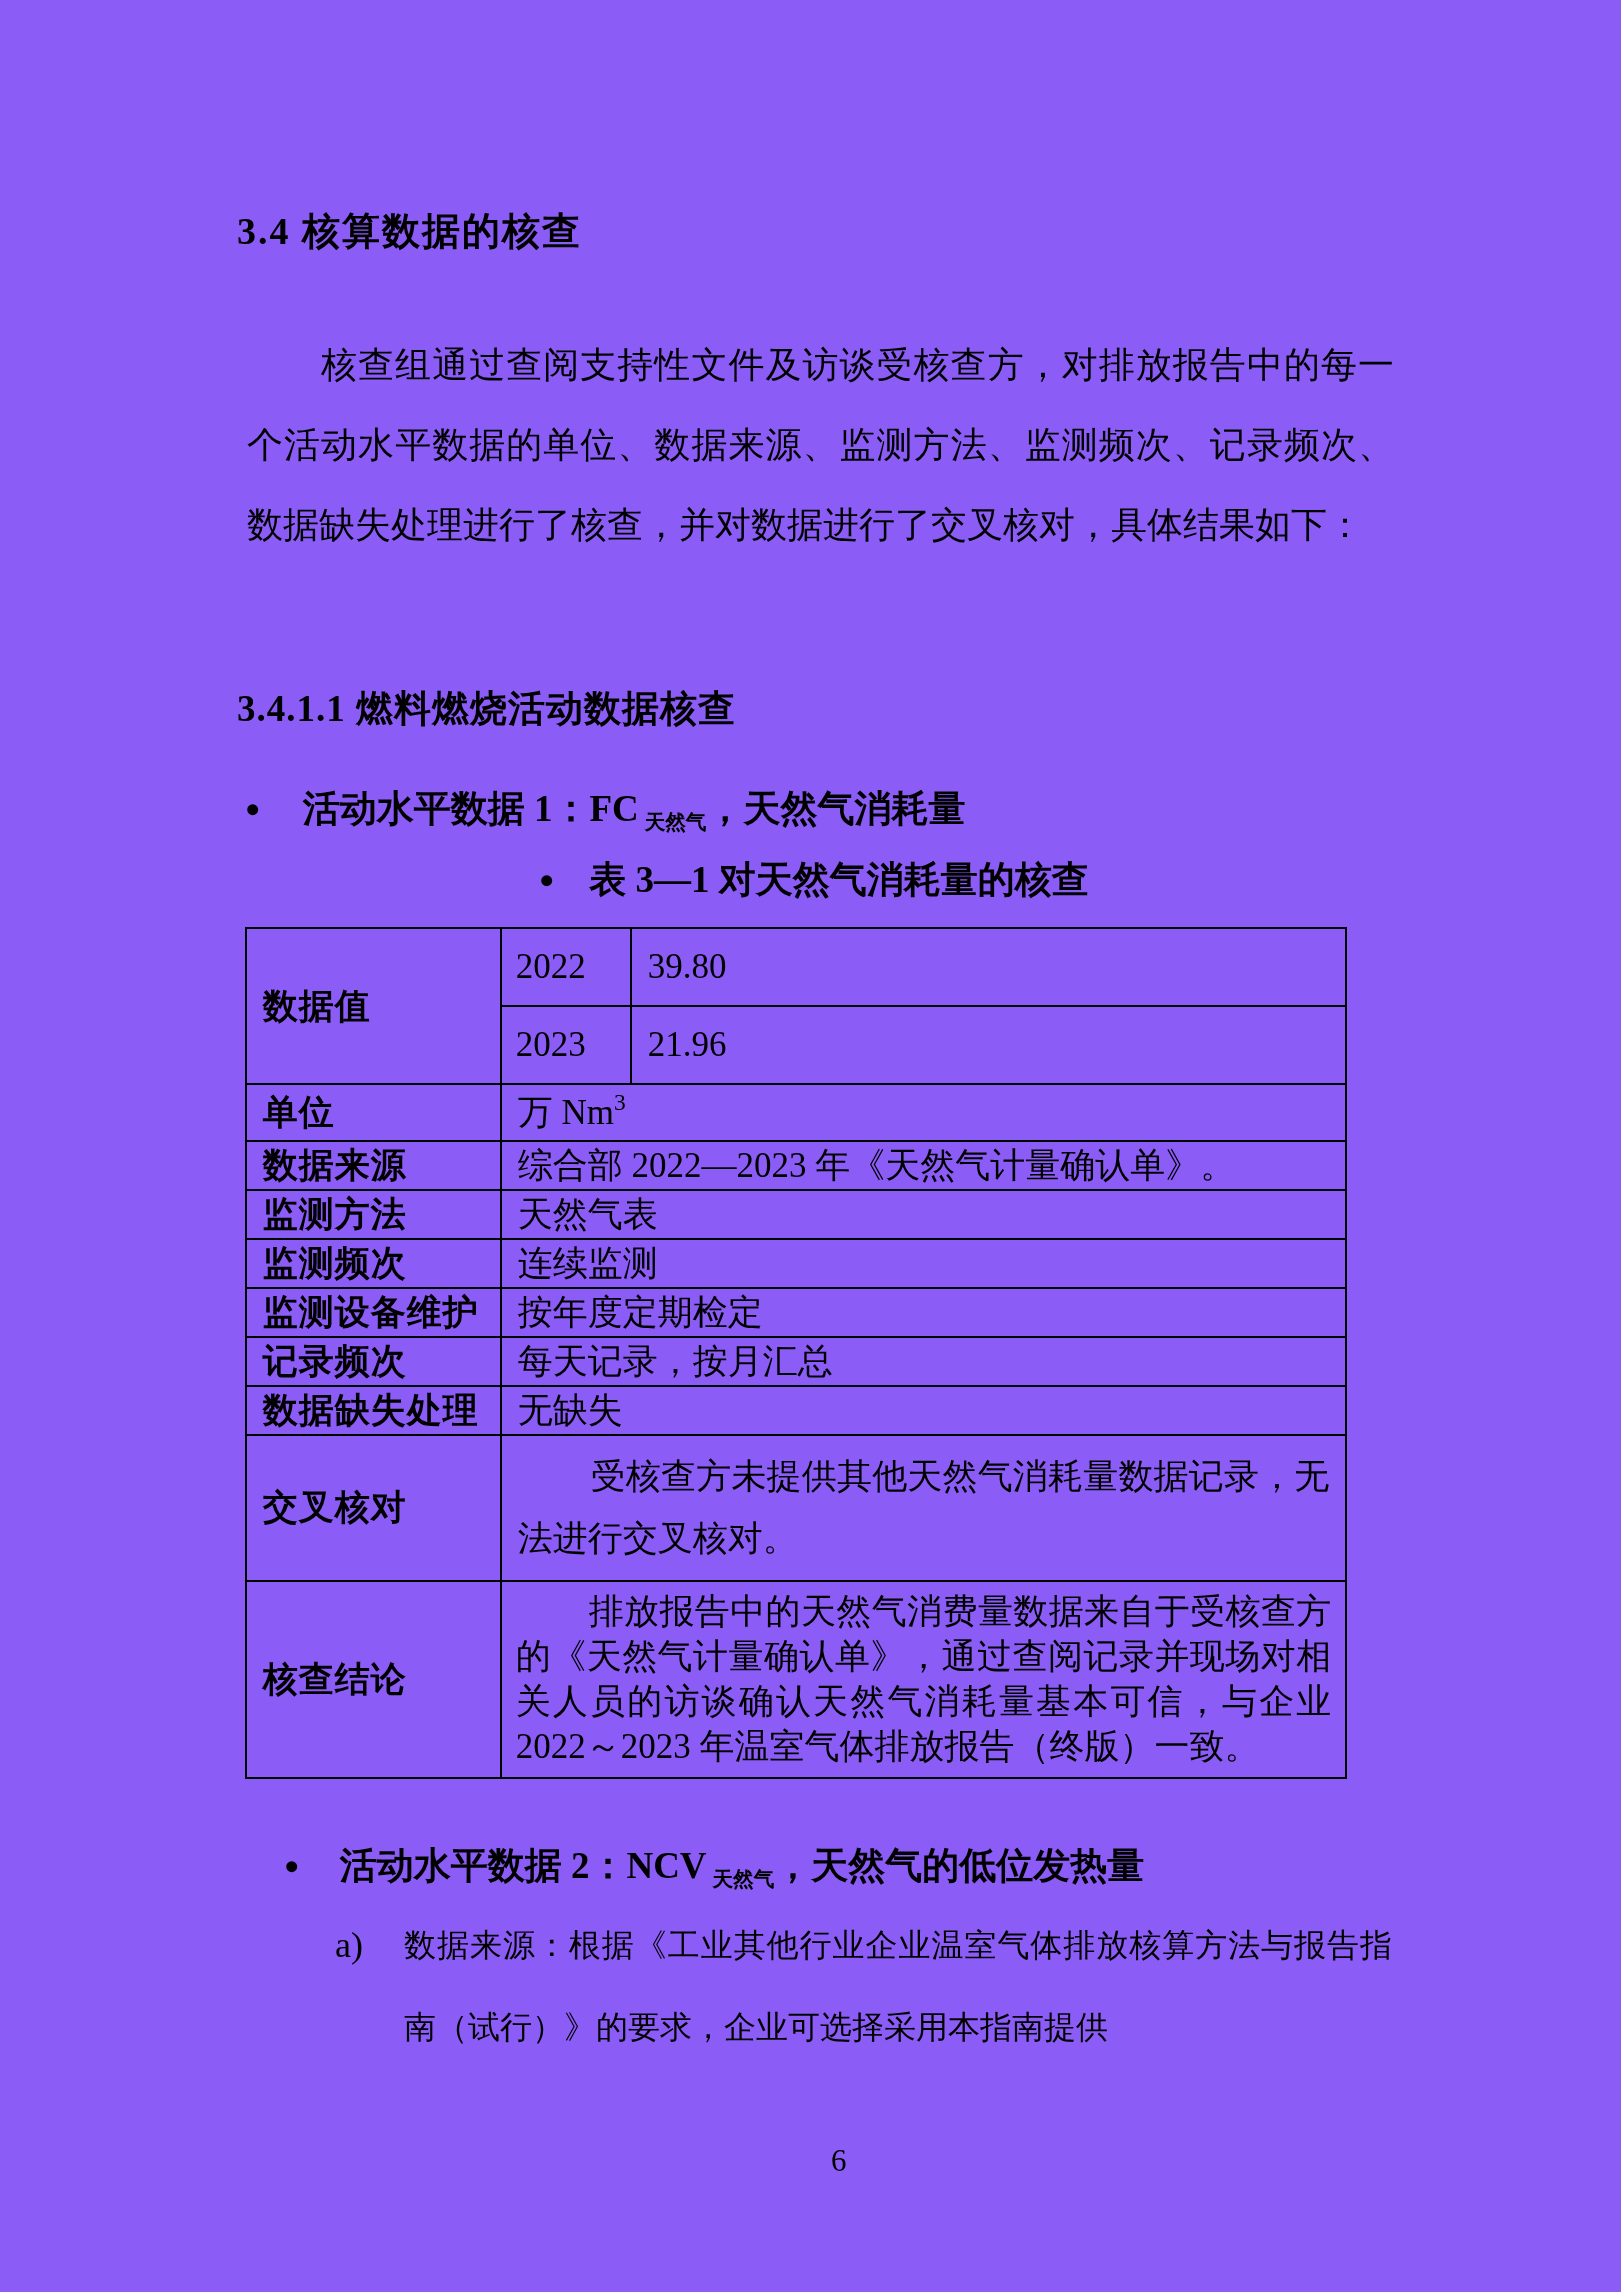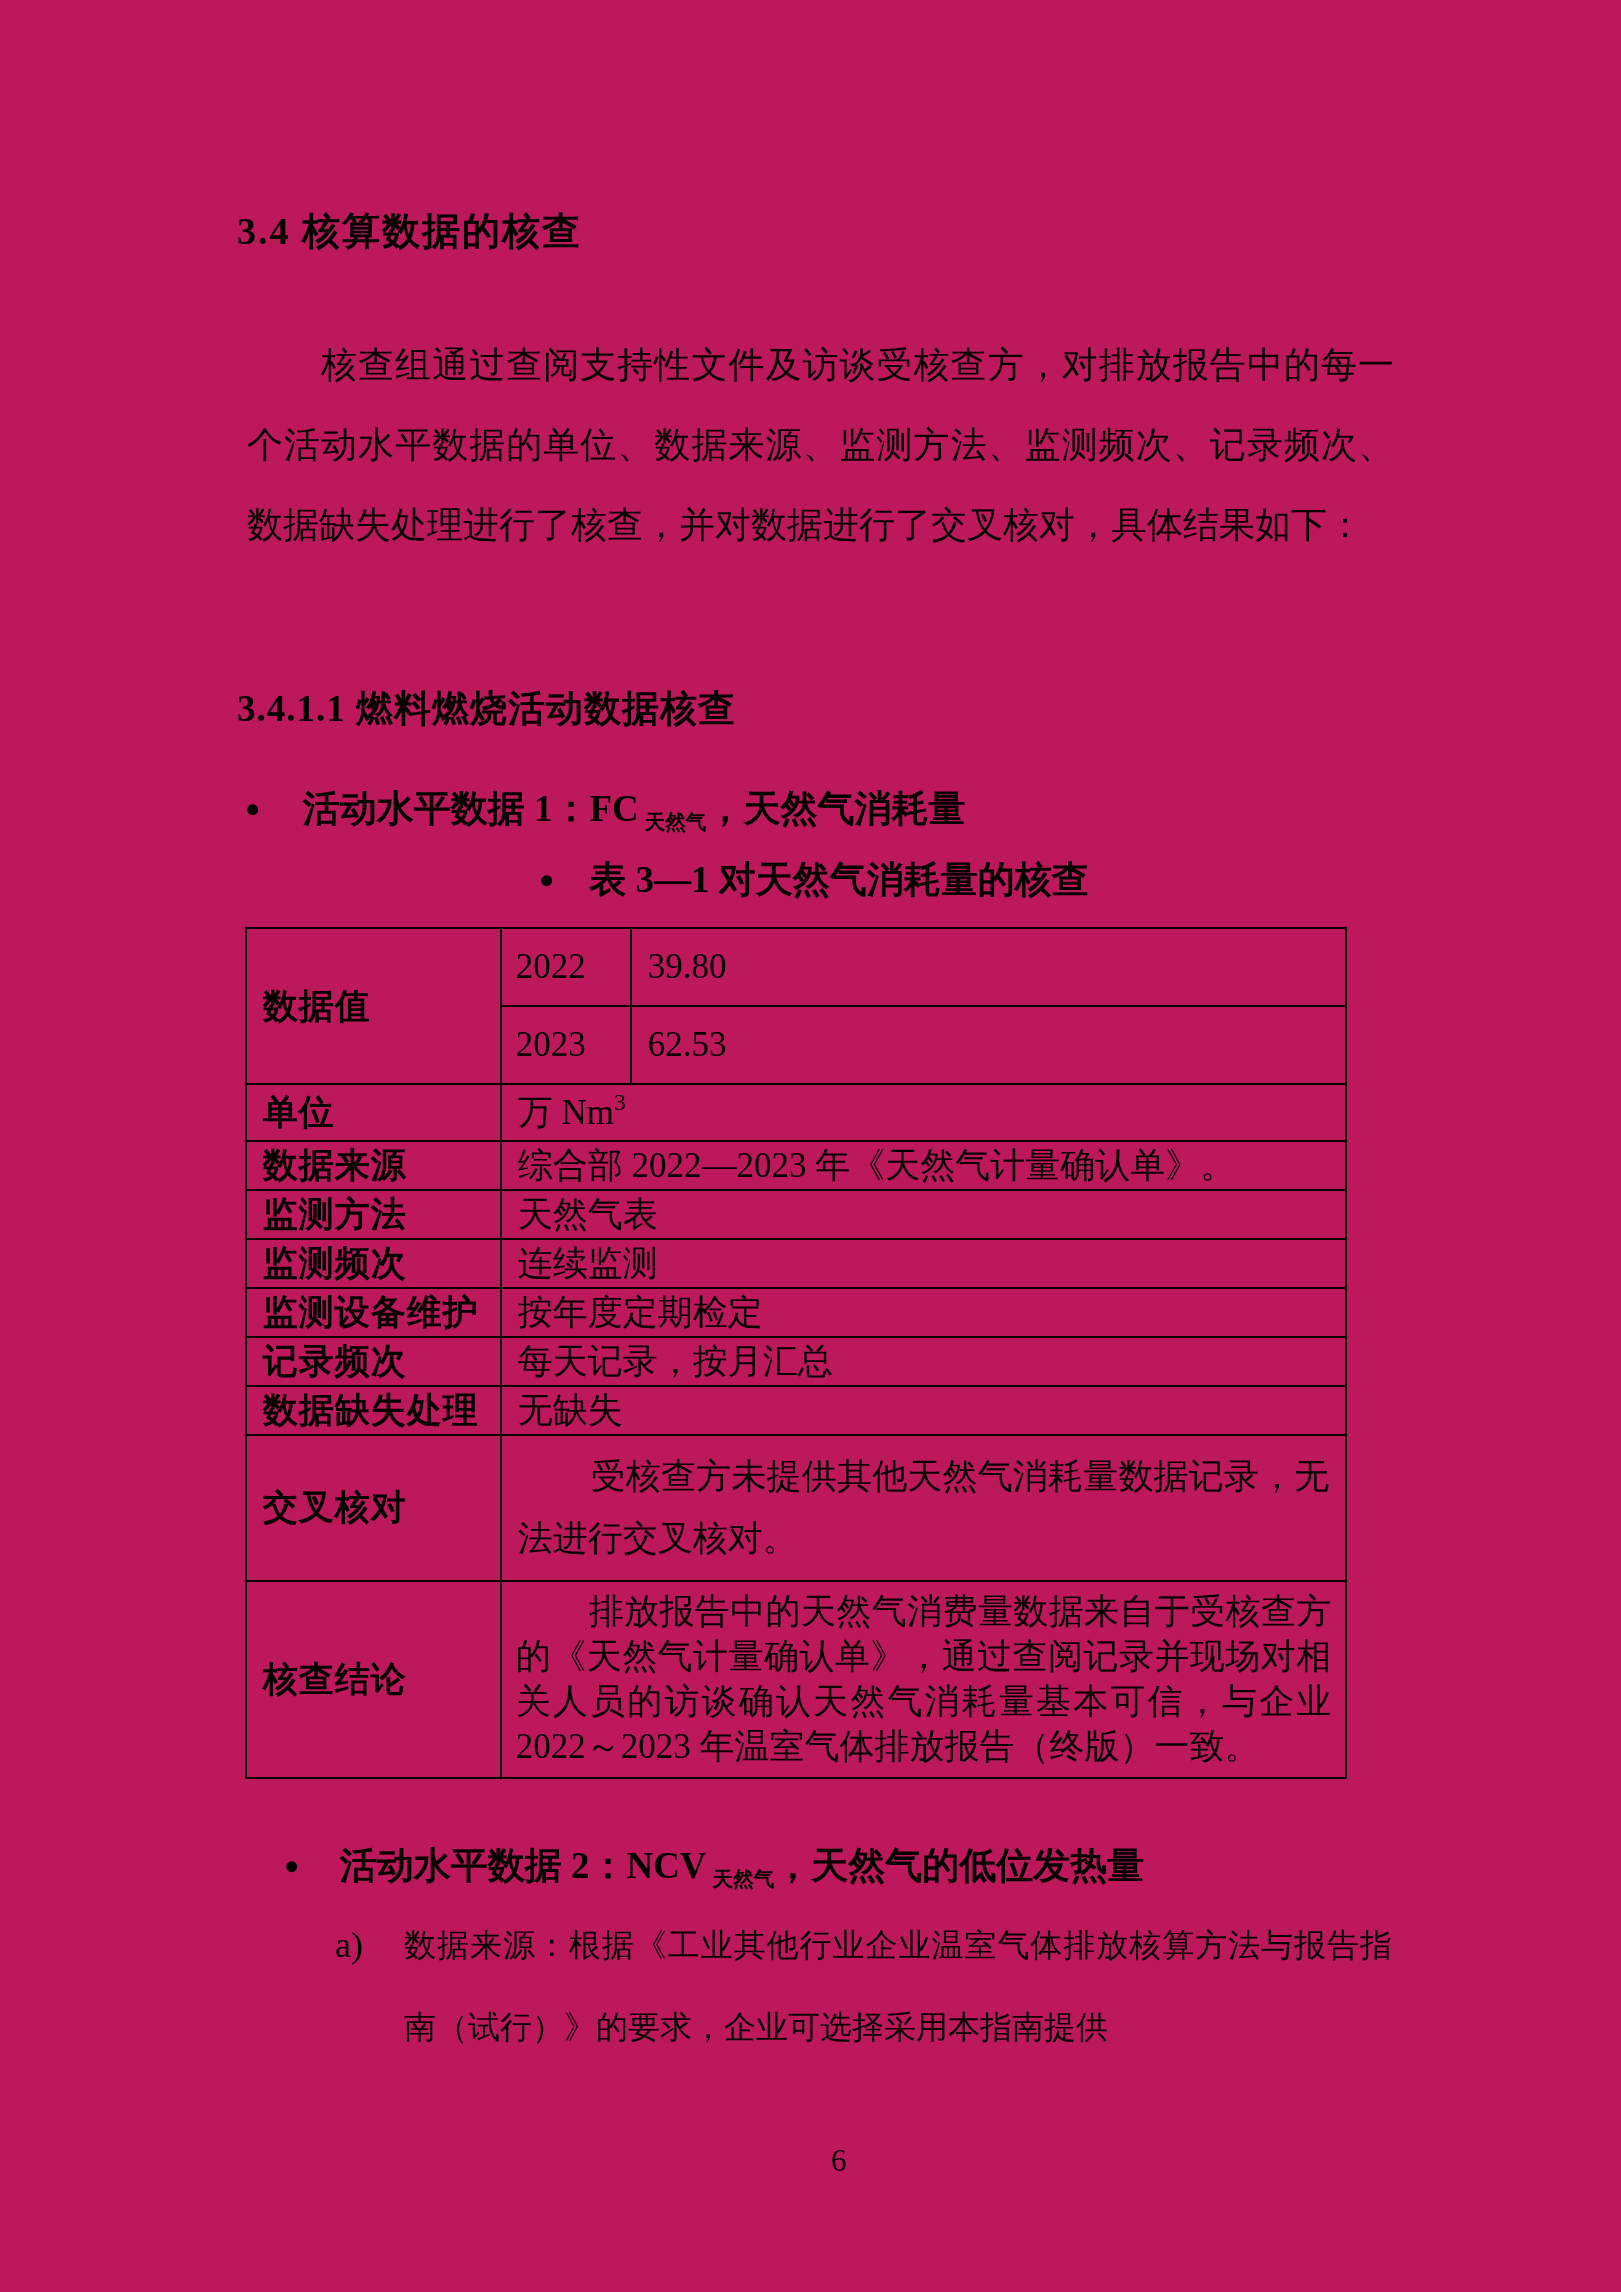--- a/index.html
+++ b/index.html
@@ -1,20 +1,20 @@
 <!DOCTYPE html>
 <html><head>
 <meta charset="utf-8">
 <style>
   * { margin:0; padding:0; box-sizing:border-box; }
   html,body { background:#e8e8e8; }
   .page {
     position:relative;
     width:1621px; height:2293px;
-    background:#be185d;
+    background:#8b5cf6;
     color:#000;
     font-family:"Liberation Serif","DejaVu Serif",serif;
     overflow:hidden;
   }
   .abs { position:absolute; }
   .h1 { font-size:38px; font-weight:bold; letter-spacing:2px; }
   .h2 { font-size:38px; font-weight:bold; letter-spacing:2px; }
   .h3 { font-size:37px; font-weight:bold; letter-spacing:1px; }
   .para {
     font-size:36px; line-height:80px;
@@ -83,21 +83,21 @@
         <col style="width:715px">
       </colgroup>
     <tbody>
         <tr class="r-year">
       <td class="lbl" rowspan="2">数据值</td>
       <td class="yr">2022</td>
       <td class="val">39.80</td>
     </tr>
     <tr class="r-year">
       <td class="yr">2023</td>
-      <td class="val">62.53</td>
+      <td class="val">21.96</td>
     </tr>
     <tr class="r-unit">
       <td class="lbl">单位</td>
       <td class="val" colspan="2"><span>万 Nm</span><sup class="u3">3</sup></td>
     </tr>
     <tr class="r-s">
       <td class="lbl">数据来源</td>
       <td class="val" colspan="2">综合部 2022—2023 年《天然气计量确认单》。</td>
     </tr>
     <tr class="r-s">

